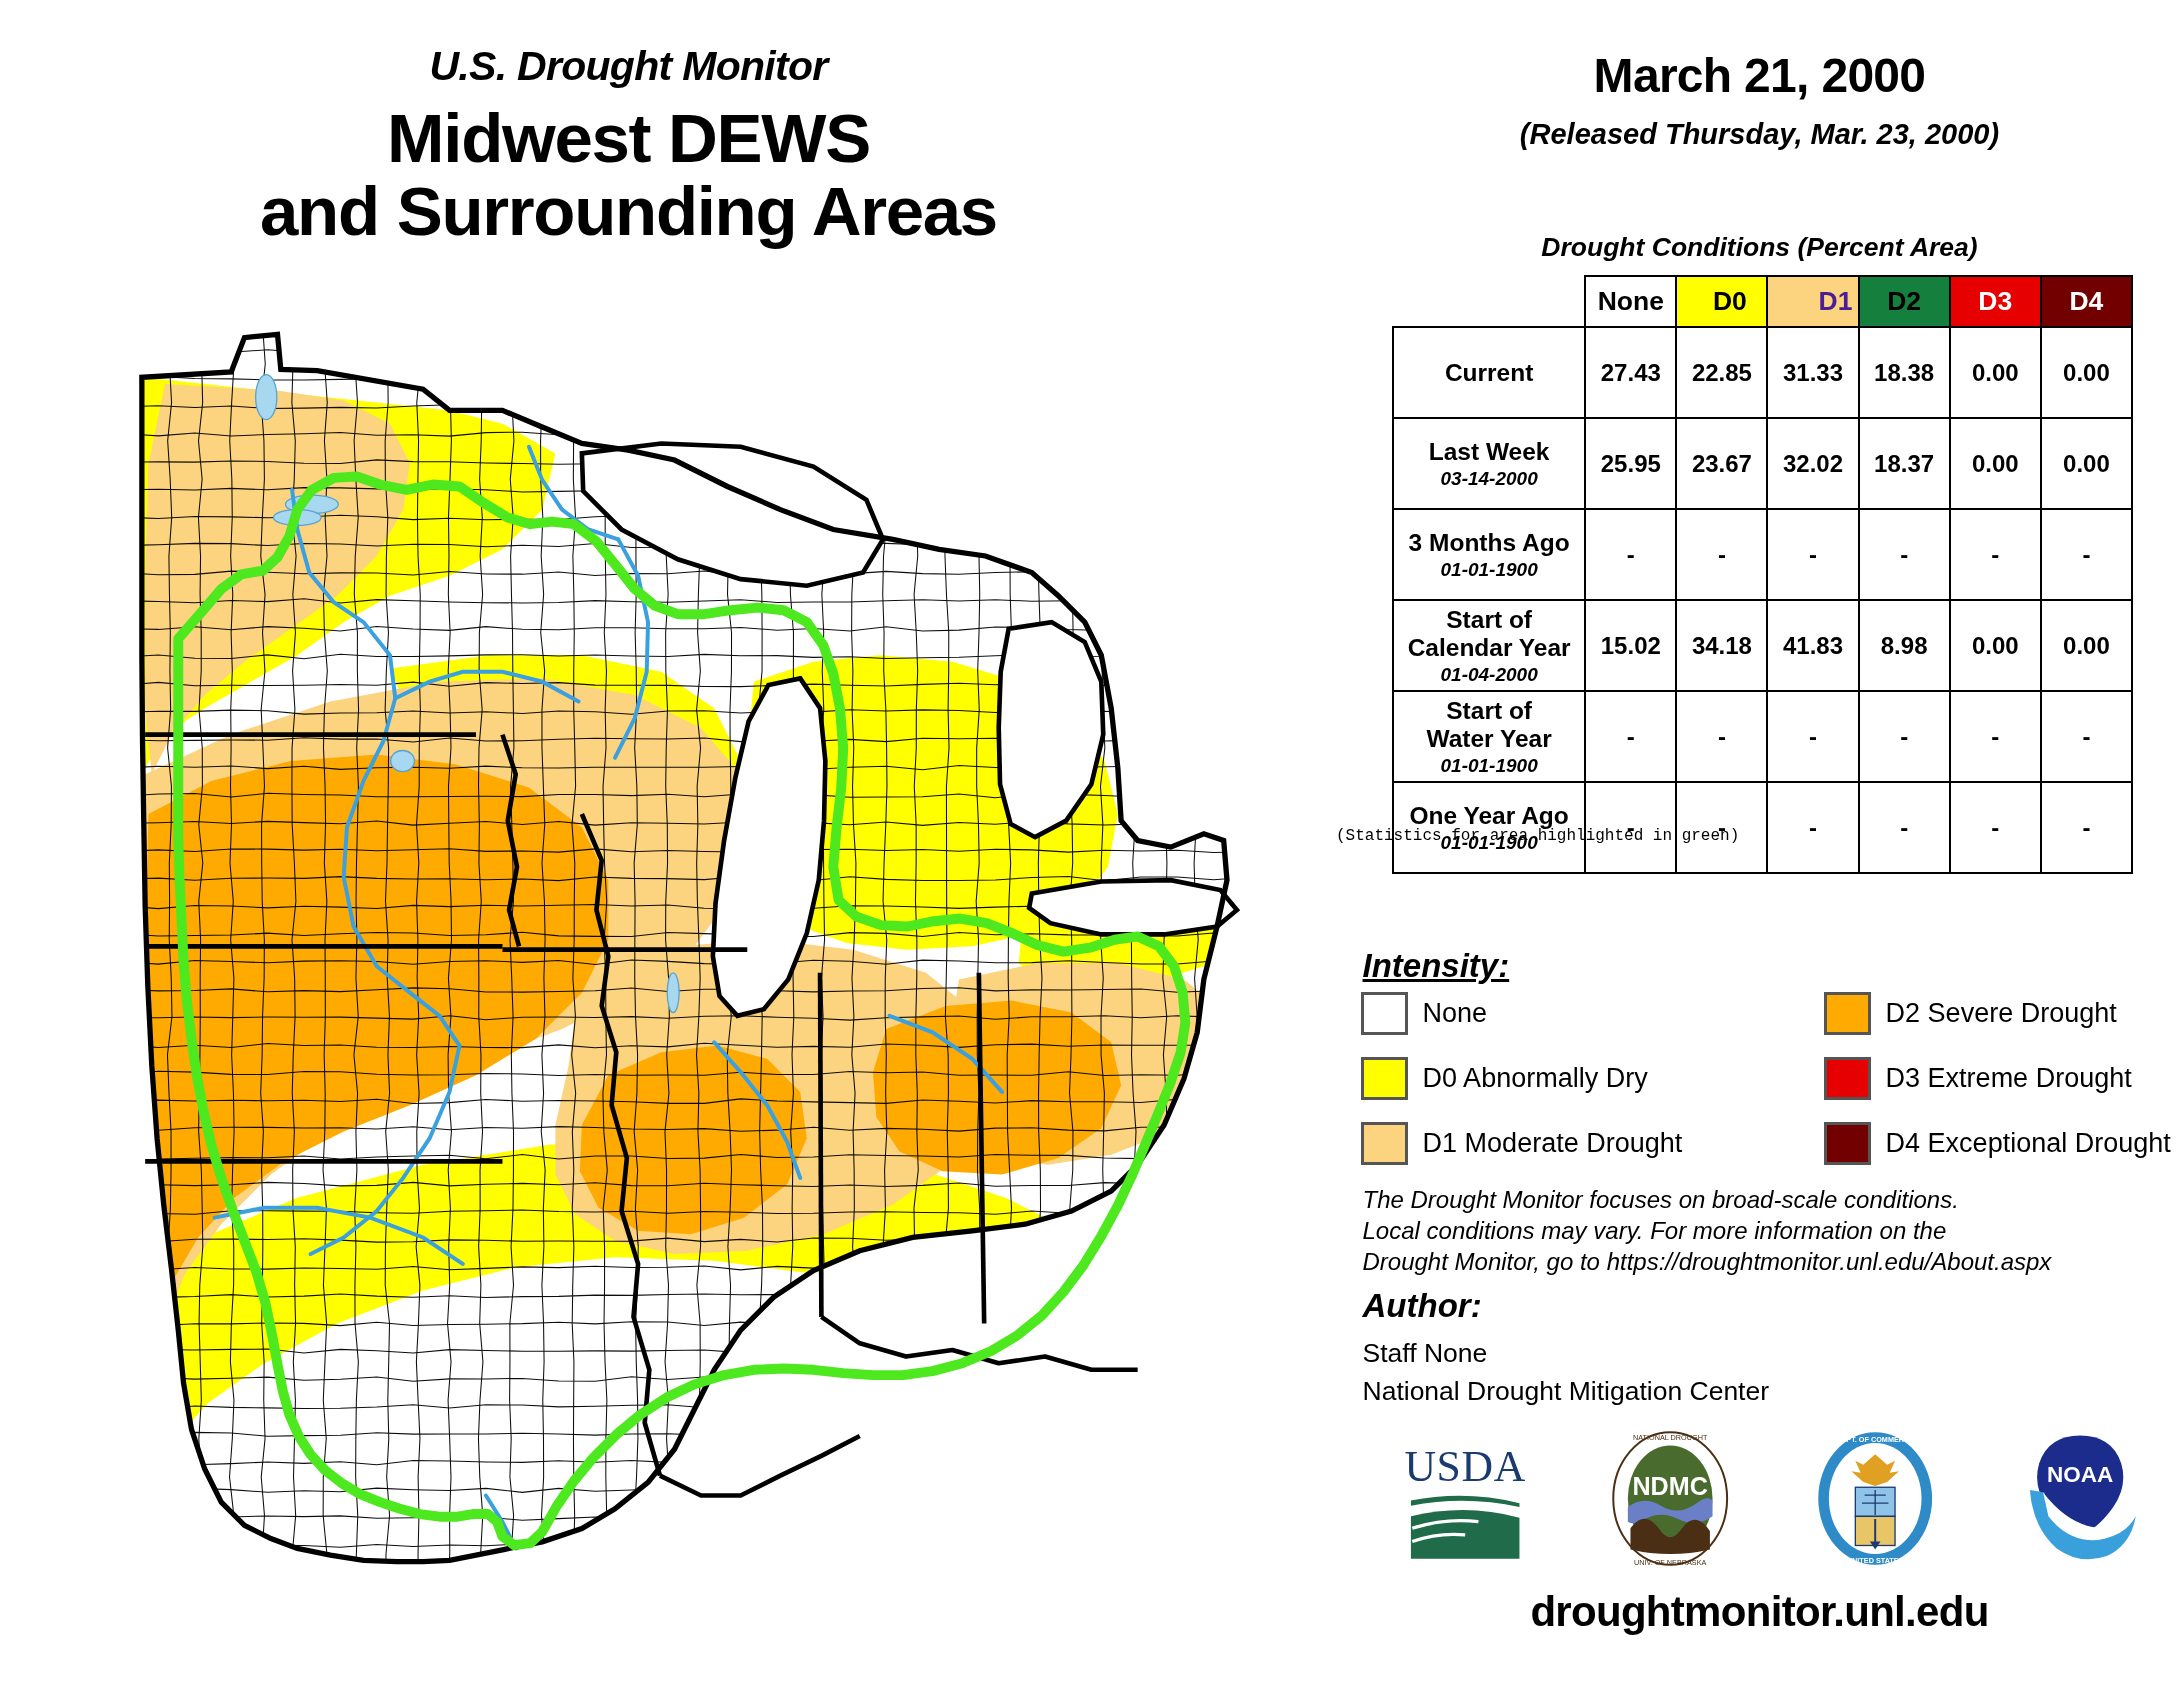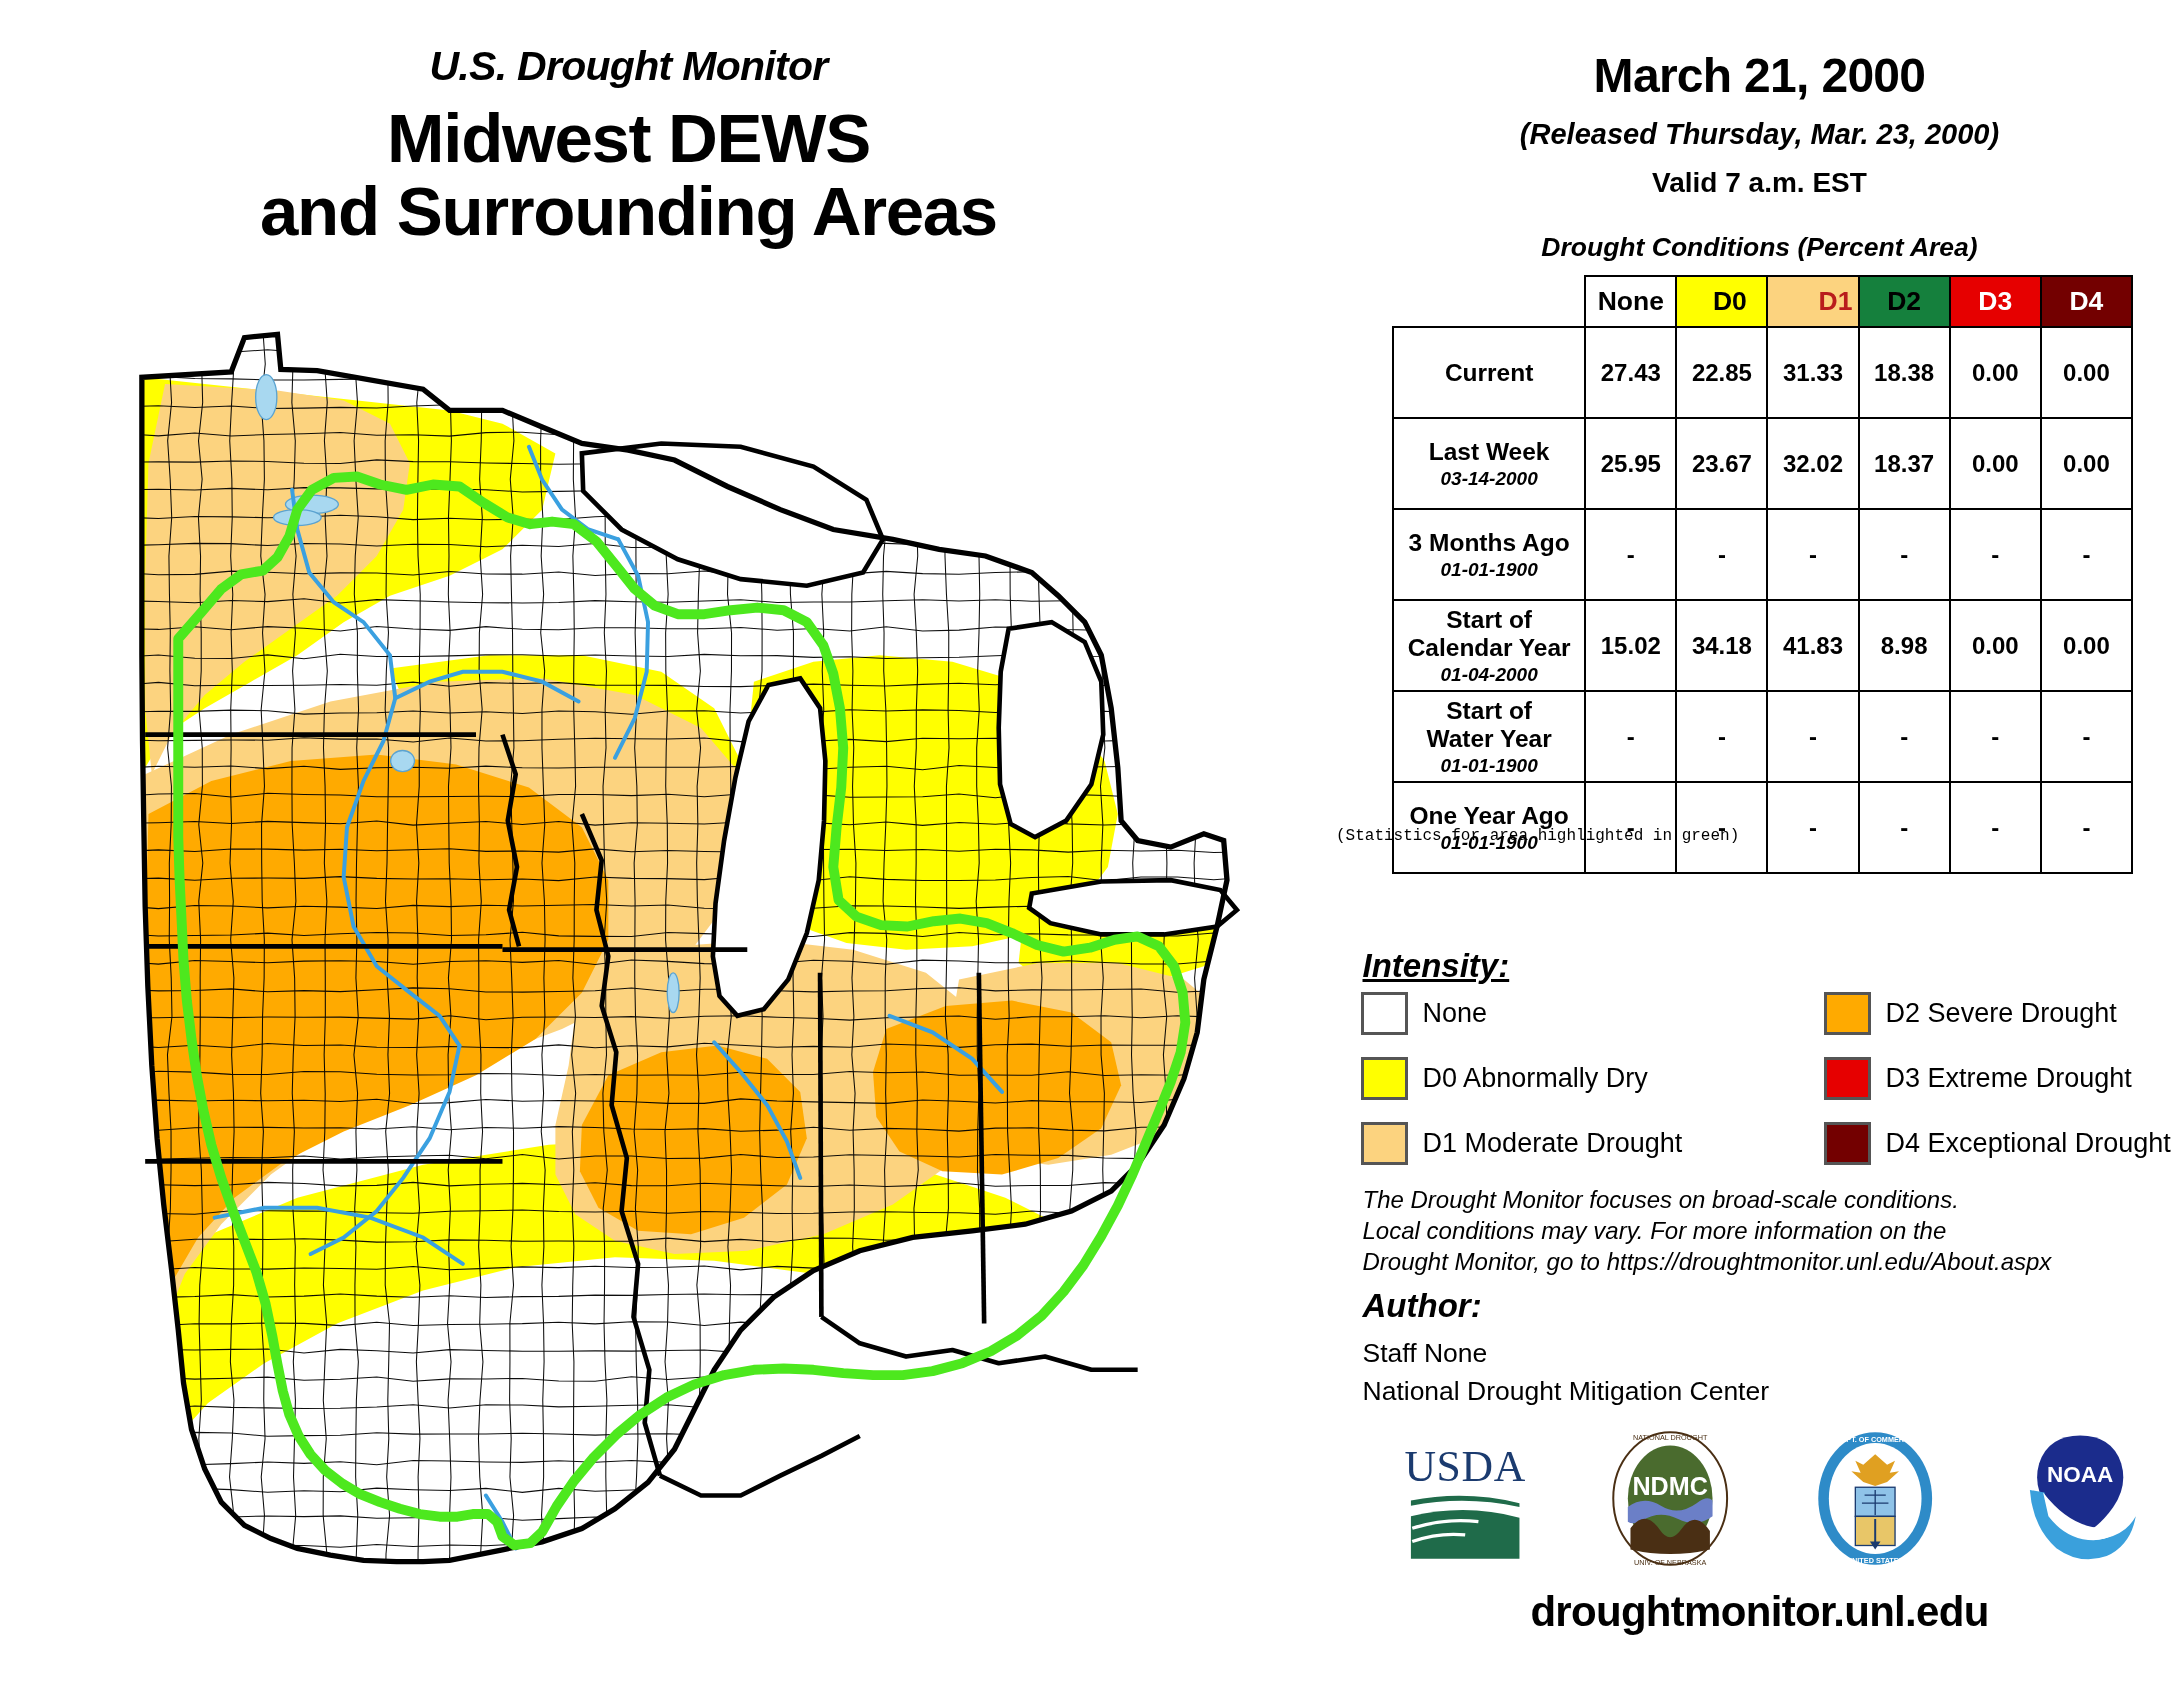--- a/index.html
+++ b/index.html
@@ -367,40 +367,39 @@
                L170,1100 L163,1042 L158,982 L155,920 L152,858 L150,795 L150,730
                L150,665 L150,600 L150,545 Z" fill="none" stroke="#4DE81E" stroke-width="15" stroke-linejoin="round" stroke-linecap="round"></path>
     </svg>
   </div>
 </div>
 
 <div id="right-panel">
 
   <div id="rp-date">March 21, 2000</div>
   <div id="rp-released">(Released Thursday, Mar. 23, 2000)</div>
-  <div id="rp-valid">Valid 7 a.m. EST</div>
 
   <div id="tbl-caption">Drought Conditions (Percent Area)</div>
 
   <table id="stats-table">
     <colgroup>
       <col class="col-label">
         <col class="col-d">
         <col class="col-d">
         <col class="col-d">
       <col class="col-d">
         <col class="col-d">
         <col class="col-d">
     </colgroup>
     <thead>
       <tr>
         <th class="corner"></th>
       <th style="background: rgb(255, 255, 255); color: rgb(0, 0, 0);">None</th>
           <th style="background: rgb(255, 255, 0); color: rgb(0, 0, 0); padding-left: 16px;">D0</th>
-          <th style="background: rgb(252, 211, 127); color: #b91c1c; padding-left: 45px;">D1</th>
+          <th style="background: rgb(252, 211, 127); color: #4c1d95; padding-left: 45px;">D1</th>
           <th style="background: #15803d; color: rgb(0, 0, 0);">D2</th>
           <th style="background: rgb(230, 0, 0); color: rgb(255, 255, 255);">D3</th>
           <th style="background: rgb(115, 0, 0); color: rgb(255, 255, 255);">D4</th>
         </tr>
     </thead>
     <tbody id="stats-body">
         <tr>
           <td class="rowlabel">Current</td>
           <td>27.43</td>
           <td>22.85</td>

